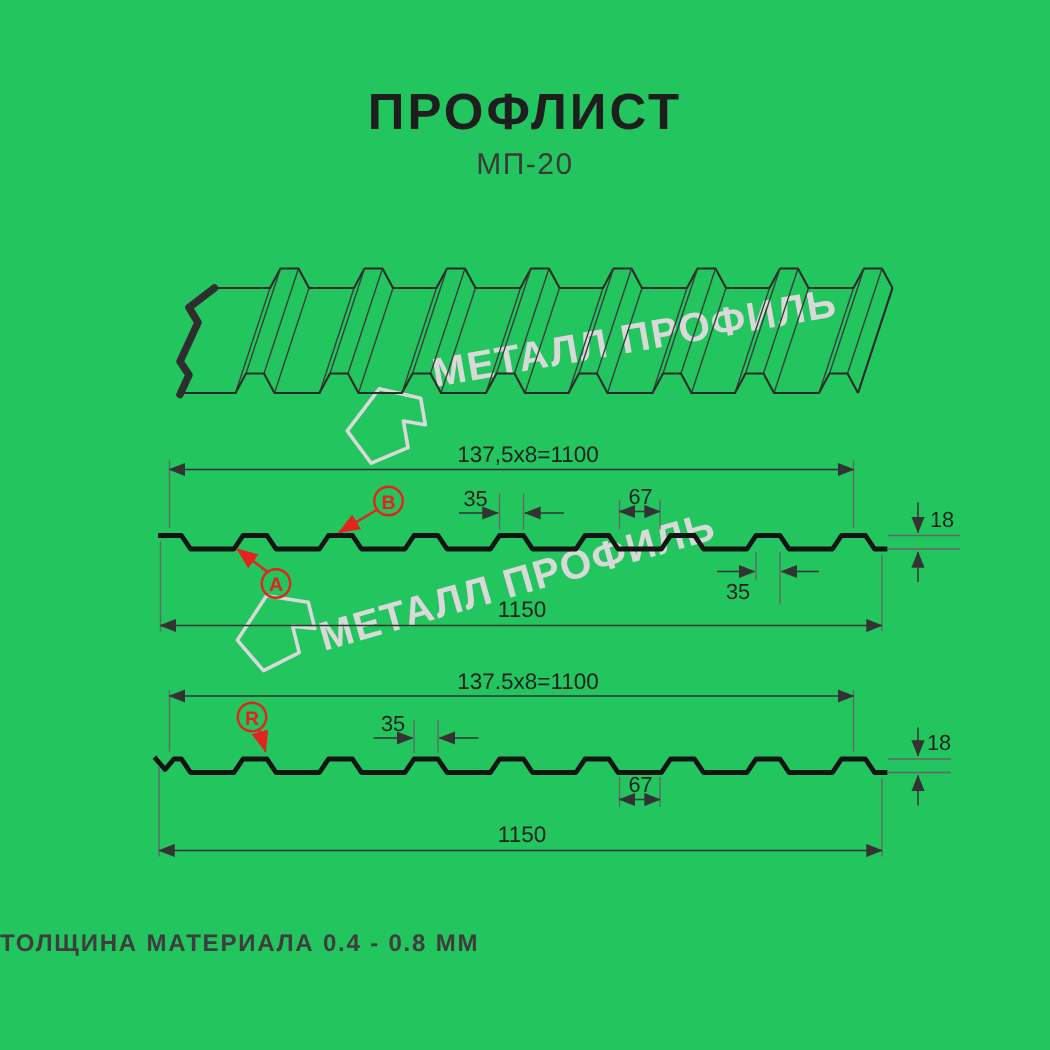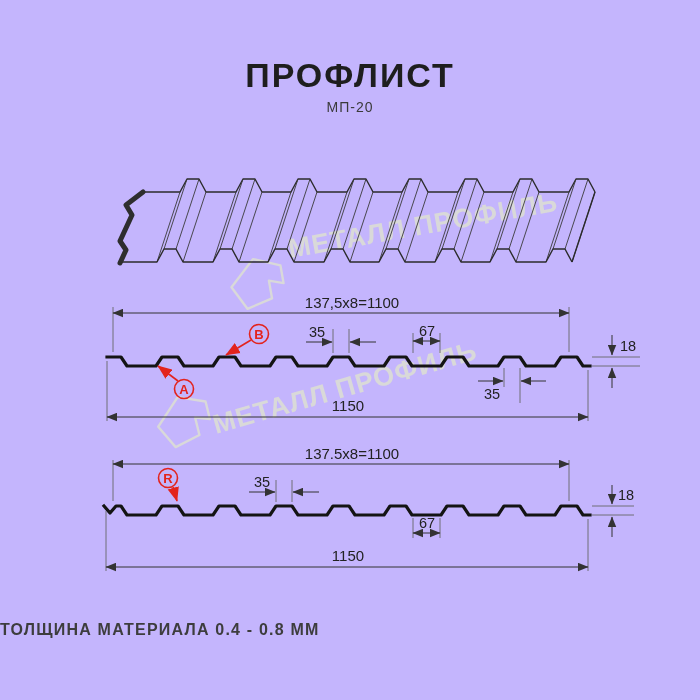--- a/index.html
+++ b/index.html
@@ -1,21 +1,21 @@
 <!DOCTYPE html>
 <html><head>
 <meta charset="utf-8">
 <style>
   html,body{margin:0;padding:0;background:#fff;}
-  .page{position:relative;width:700px;height:700px;background:#c4b5fd;overflow:hidden;
+  .page{position:relative;width:700px;height:700px;background:#22c55e;overflow:hidden;
         font-family:"Liberation Sans",sans-serif;}
   .title{position:absolute;top:56px;left:0;width:700px;text-align:center;
          font-size:34px;font-weight:700;letter-spacing:2px;color:#1e1e1e;}
   .subtitle{position:absolute;top:99px;left:0;width:700px;text-align:center;
-            font-size:14px;font-weight:500;letter-spacing:1px;color:#3a3a3a;}
+            font-size:20px;font-weight:500;letter-spacing:1px;color:#3a3a3a;}
   .caption{position:absolute;top:621px;left:0;width:700px;
            font-size:16px;font-weight:600;letter-spacing:1.2px;color:#3d3d3d;}
   svg.draw{position:absolute;left:0;top:0;}
   .wmtxt{font-size:27px;font-weight:700;letter-spacing:1px;fill:#d9d9d9;}
   .wmlogo{fill:none;stroke:#d9d9d9;stroke-width:2.4;stroke-linejoin:round;}
   .prof{fill:none;stroke:#141414;stroke-width:3.2;stroke-linejoin:round;stroke-linecap:square;}
   .edge3d{fill:none;stroke:#2b2b2b;stroke-width:1.4;stroke-linejoin:round;}
   .fold3d{fill:none;stroke:#3a3a3a;stroke-width:0.9;}
   .cut3d{fill:none;stroke:#2e2e2e;stroke-width:5;stroke-linejoin:round;stroke-linecap:round;}
   .x{stroke:#666;stroke-width:0.9;}

